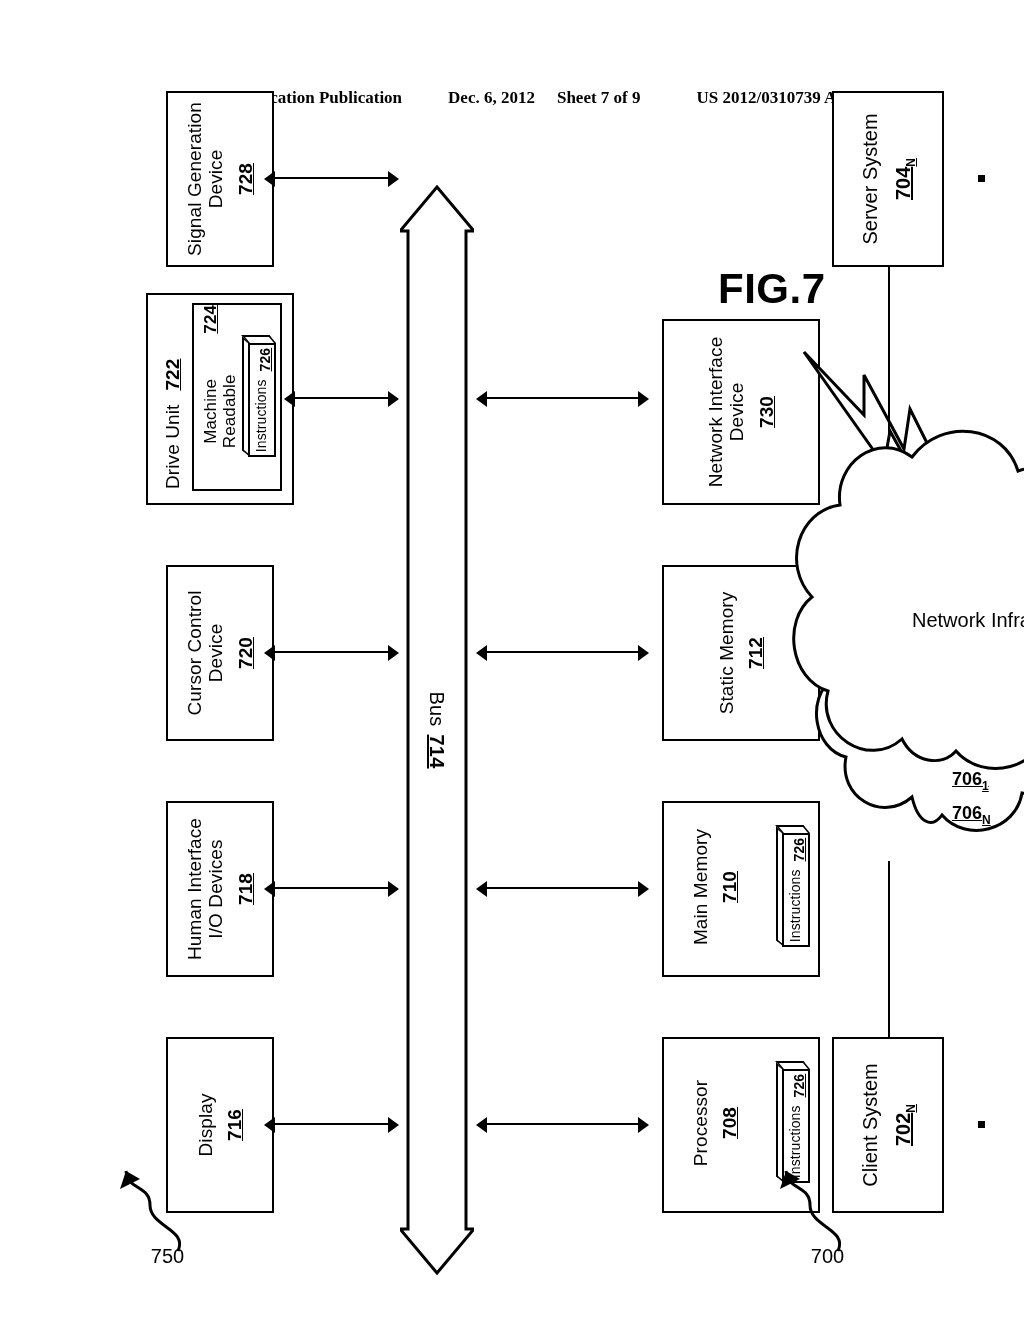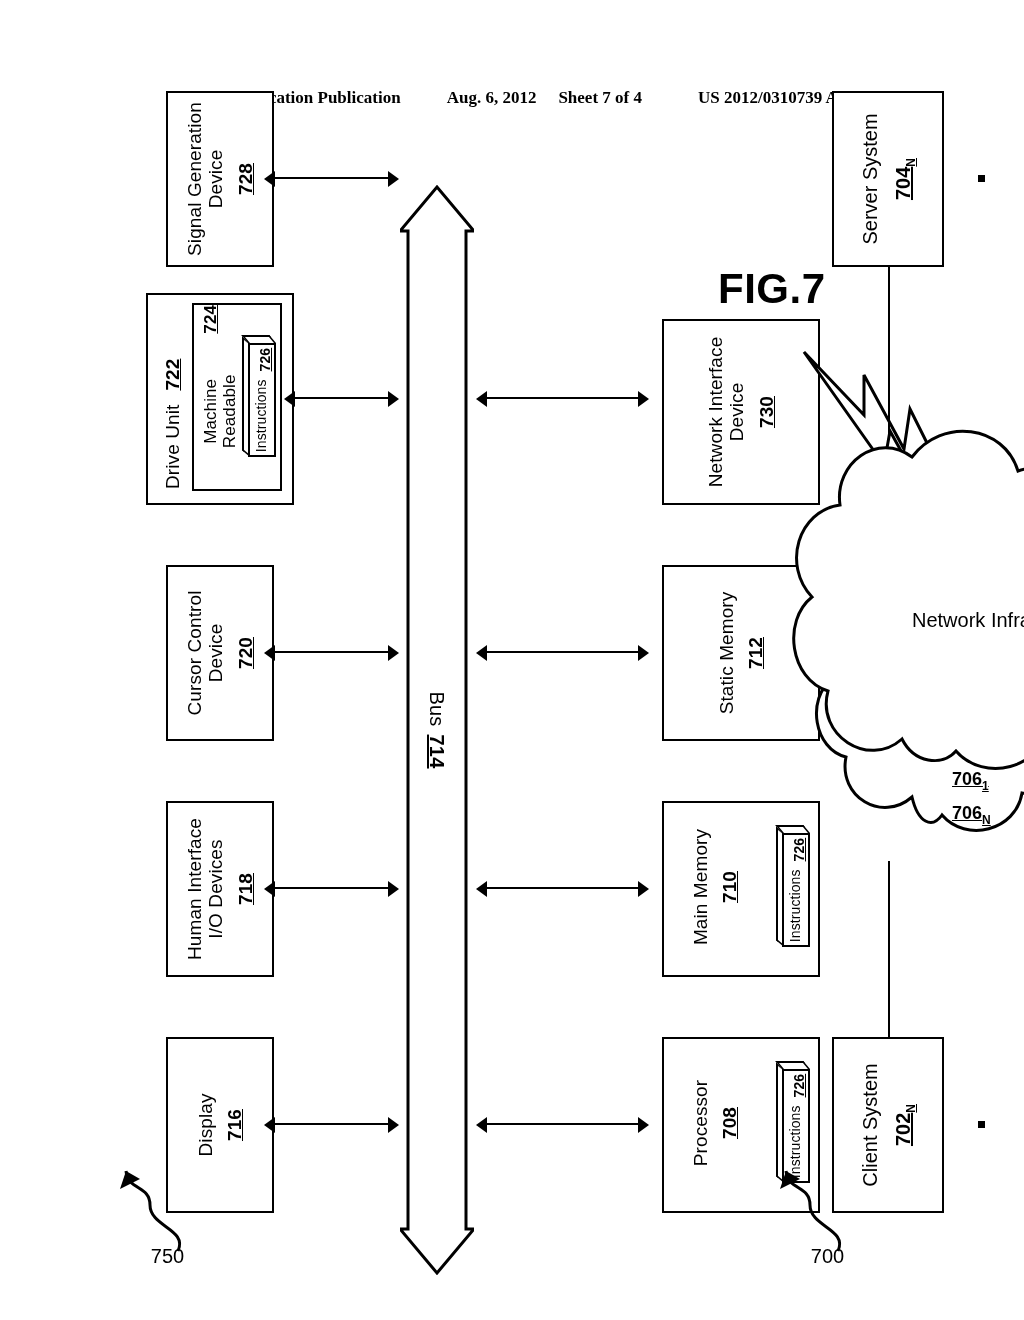--- a/index.html
+++ b/index.html
@@ -120,23 +120,23 @@
     font-family:"Liberation Sans",sans-serif;
     font-weight:bold;font-size:42px;letter-spacing:.5px;
   }
 </style>
 </head>
 <body>
 
 <div id="pub-header">
   <span class="h-seg">Patent Application Publication</span>
   <span class="gap1"></span>
-  <span class="h-seg">Aug. 6, 2012</span>
+  <span class="h-seg">Dec. 6, 2012</span>
   <span class="gap2"></span>
-  <span class="h-seg">Sheet 7 of 4</span>
+  <span class="h-seg">Sheet 7 of 9</span>
   <span class="gap3"></span>
   <span class="h-seg">US 2012/0310739 A1</span>
 </div>
 
 <div id="stage">
 
   <div class="callout" style="left:18px;top:-16px;width:120px;height:74px;">
     <svg width="120" height="74" viewBox="0 0 120 74">
       <path d="M6 62 C 28 72, 30 34, 52 34 C 72 34, 66 12, 86 10" fill="none" stroke="#000" stroke-width="3"></path>
       <path d="M86 10 L 68 4 L 78 24 Z" fill="#000"></path>

